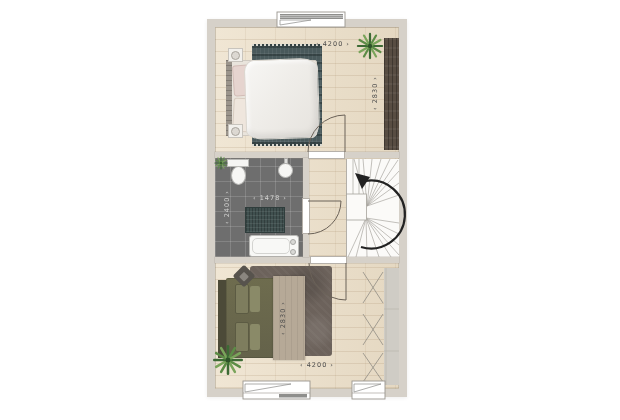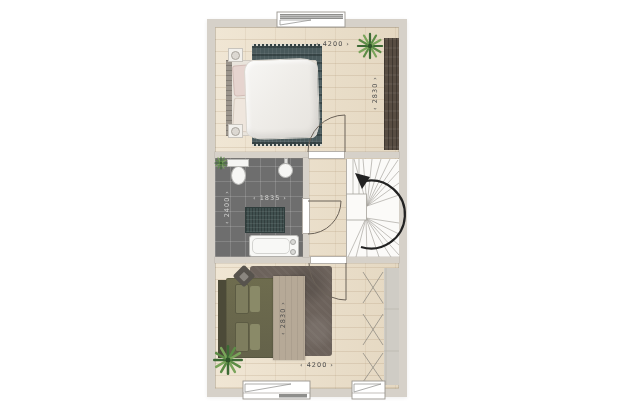--- a/index.html
+++ b/index.html
@@ -247,18 +247,18 @@
         <path d="M147,373 L174,365 L147,365 Z" fill="none" stroke="#8a8a88" stroke-width="0.7"></path>
       </g>
 
       <use href="#plantProto" transform="translate(163,27) scale(1.1)"></use>
       <use href="#plantProto" transform="translate(14,144) scale(0.55)"></use>
       <use href="#plantProto" transform="translate(21,341) scale(1.25)"></use>
     </svg>
 
     <div class="dim d-top4200">4200</div>
     <div class="dim d-top2830">2830</div>
-    <div class="dim light d-1835">1835</div>
+    <div class="dim light d-1835">1478</div>
     <div class="dim light d-2400">2400</div>
     <div class="dim d-bot2830">2830</div>
     <div class="dim d-bot4200">4200</div>
   </div>
 </div>
 
 </body></html>

